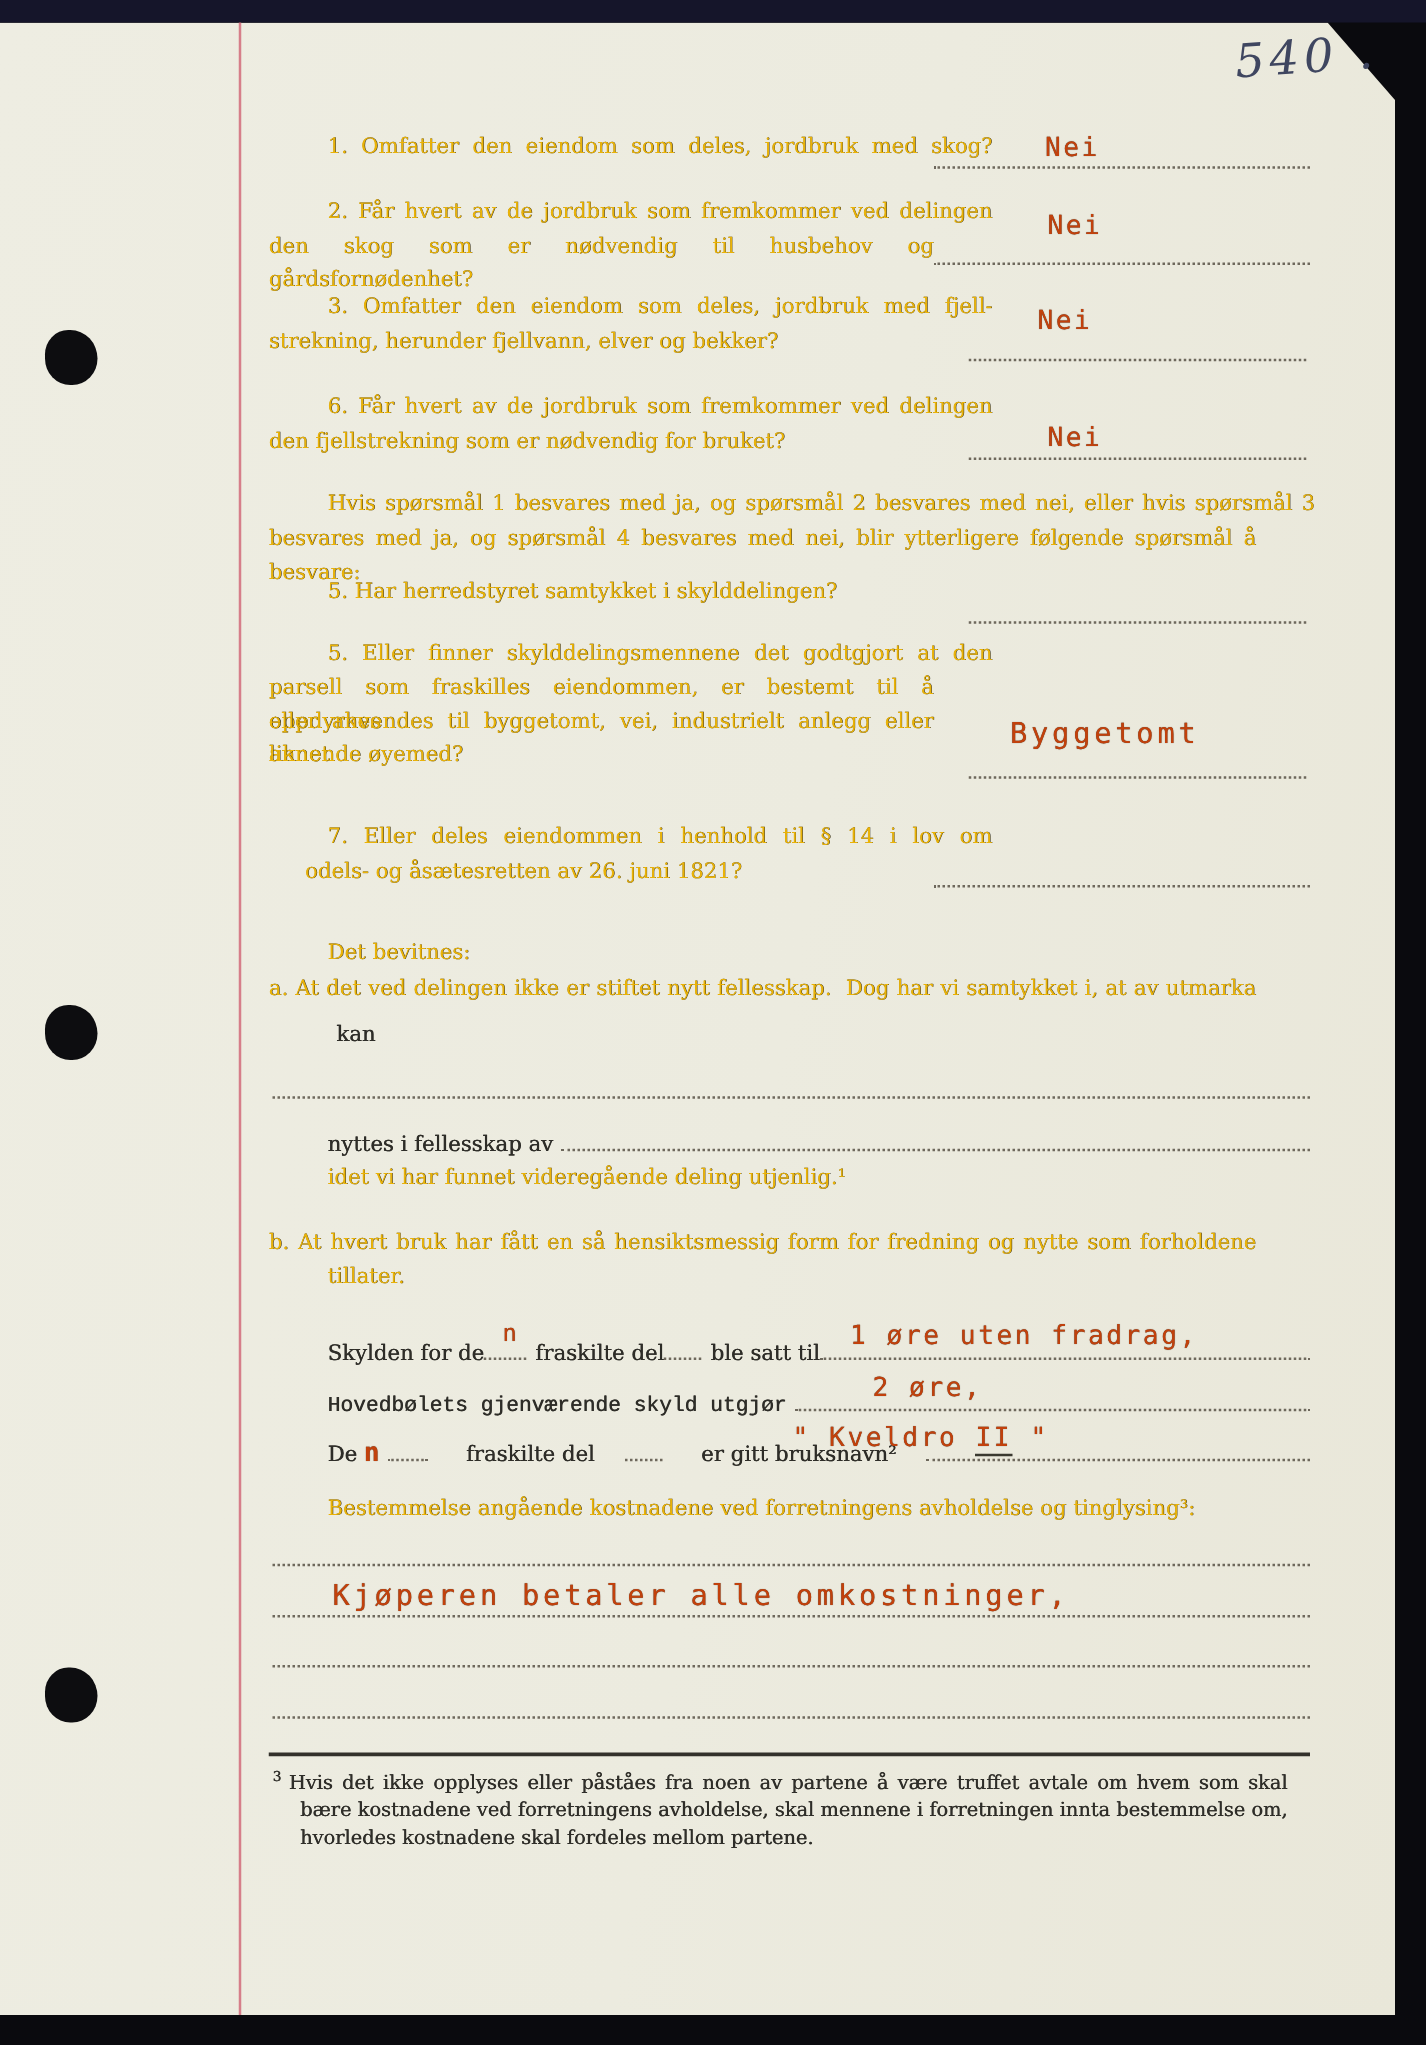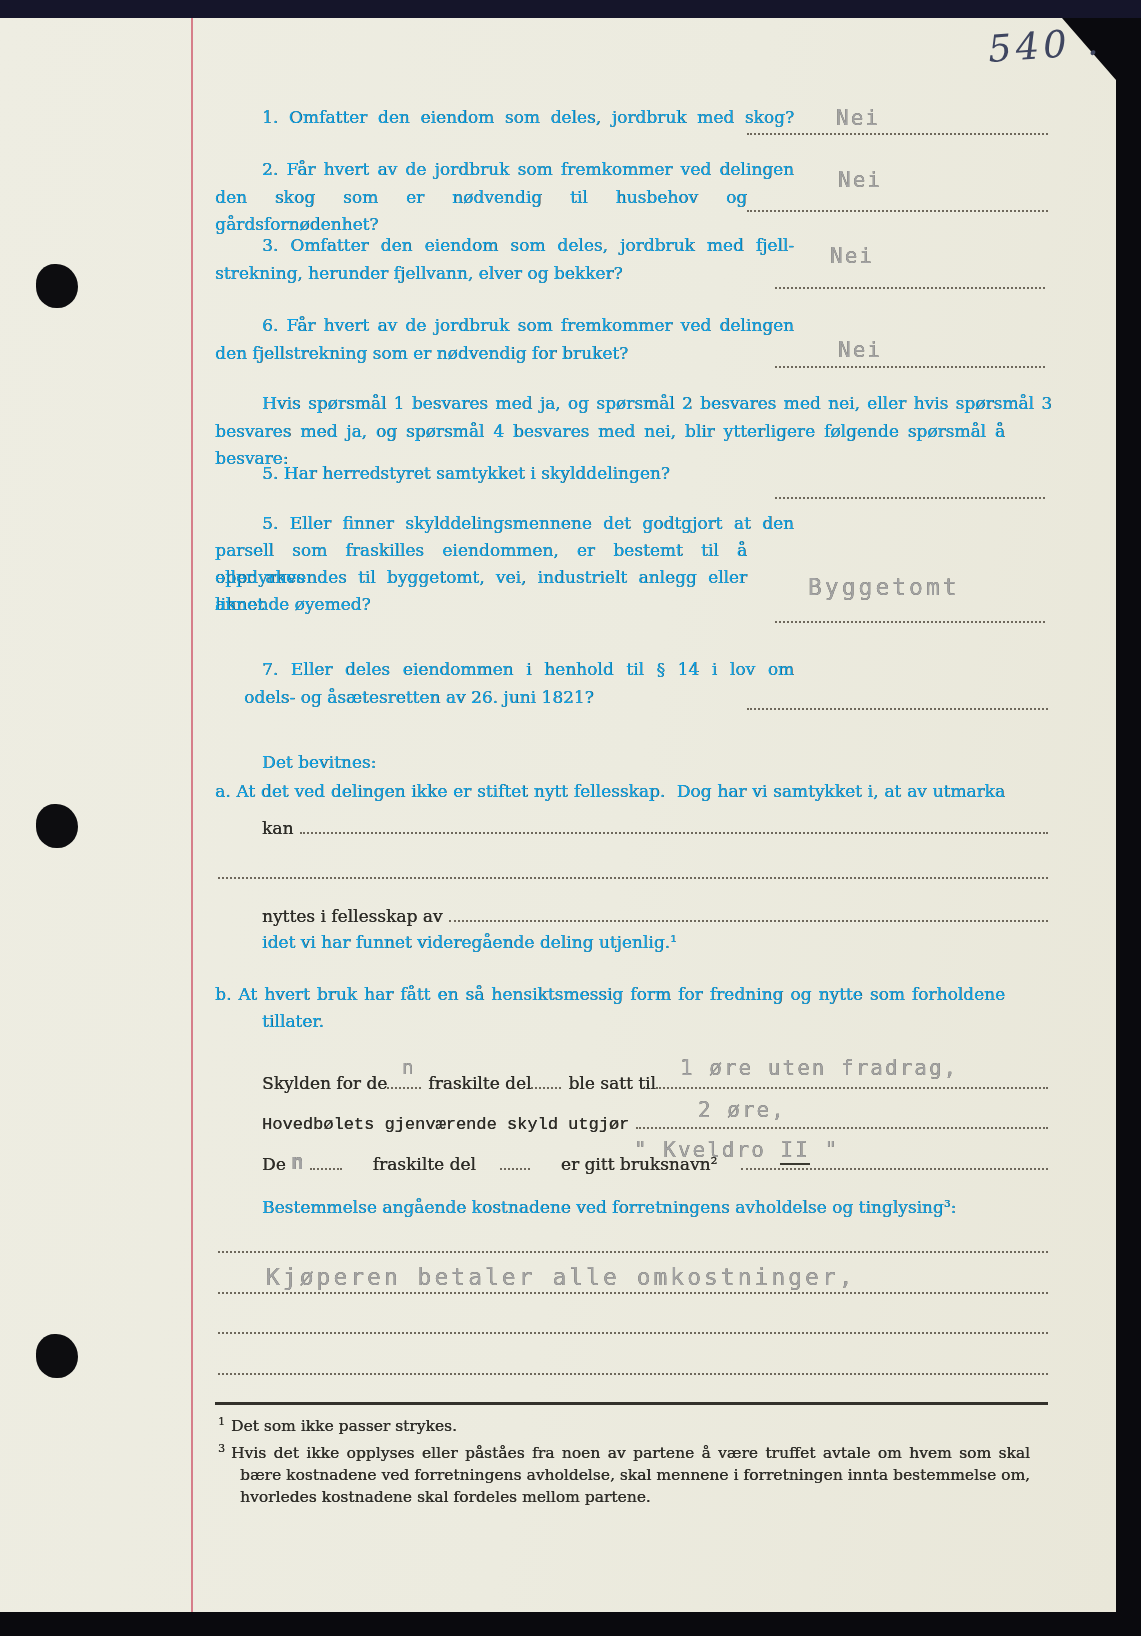--- a/index.html
+++ b/index.html
@@ -14,29 +14,29 @@
     background:linear-gradient(100deg,#eeede2 0%,#ecebdf 55%,#e9e7d9 100%);
     clip-path:polygon(0 0,1062px 0,1116px 62px,1116px 1594px,0 1594px);
   }
   .redline{position:absolute;left:191px;top:18px;width:2px;height:1594px;background:#d16b7a;opacity:.85;}
   .hole{position:absolute;width:42px;height:44px;background:#0d0d10;border-radius:46% 54% 50% 50%;}
   .pagenum{
     position:absolute;left:988px;top:24px;font-size:37px;font-style:italic;
     color:#3f4660;transform:rotate(-4deg);letter-spacing:4px;white-space:nowrap;
   }
   .print{
-    position:absolute;color:#0ea5e9;font-size:17px;line-height:27px;
+    position:absolute;color:#eab308;font-size:17px;line-height:27px;
     white-space:nowrap;text-shadow:0.3px 0 0 #2e2d28;
   }
   .just{white-space:normal;text-align:justify;text-align-last:justify;}
   .ind{padding-left:47px;}
   .wq{width:532px;}
   .wf{width:790px;}
   .type{
-    position:absolute;font-family:"DejaVu Sans Mono",monospace;color:#a3a3a3;
+    position:absolute;font-family:"DejaVu Sans Mono",monospace;color:#c2410c;
     font-size:21px;letter-spacing:2px;white-space:nowrap;text-shadow:0 0 .6px #3a3930;
   }
   .ansline{position:absolute;height:0;border-bottom:2px dotted #6e685c;}
   .dotline{position:absolute;height:0;border-bottom:2px dotted #6e685c;}
   .flexrow{
     position:absolute;display:flex;align-items:baseline;color:#2e2d28;
     font-size:17px;text-shadow:0.3px 0 0 #2e2d28;white-space:nowrap;
   }
   .dots{border-bottom:2px dotted #6e685c;height:13px;}
   .dgrow{flex:1 1 auto;}
@@ -98,21 +98,21 @@
 <div class="ansline" style="left:775px;width:270px;top:621px;"></div>
 <div class="type big" style="left:808px;top:574px;">Byggetomt</div>
 
 <div class="print just ind wq" style="left:215px;top:656px;">7. Eller deles eiendommen i henhold til § 14 i lov om</div>
 <div class="print" style="left:230px;top:684px;margin-left:14px;">odels- og åsætesretten av 26. juni 1821?</div>
 <div class="ansline" style="left:747px;width:301px;top:708px;"></div>
 
 <div class="print ind" style="left:215px;top:749px;">Det bevitnes:</div>
 <div class="print just wf" style="left:215px;top:778px;">a. At det ved delingen ikke er stiftet nytt fellesskap.&nbsp; Dog har vi samtykket i, at av utmarka</div>
 
-<div class="flexrow" style="left:262px;top:818px;width:786px;">
+<div class="flexrow" style="left:262px;top:818px;width:786px;flex-direction:column;">
   <span>kan</span>
   <span class="dots dgrow gap"></span>
 </div>
 
 <div class="dotline" style="left:218px;width:830px;top:877px;"></div>
 
 <div class="flexrow" style="left:262px;top:906px;width:786px;">
   <span>nyttes i fellesskap av</span>
   <span class="dots dgrow gap"></span>
 </div>
@@ -156,15 +156,14 @@
 
 <div class="dotline" style="left:218px;width:830px;top:1251px;"></div>
 <div class="type big" style="left:266px;top:1264px;">Kjøperen betaler alle omkostninger,</div>
 <div class="dotline" style="left:218px;width:830px;top:1292px;"></div>
 <div class="dotline" style="left:218px;width:830px;top:1332px;"></div>
 <div class="dotline" style="left:218px;width:830px;top:1373px;"></div>
 
 <div class="rule" style="left:215px;width:833px;top:1402px;"></div>
 
 <div class="fnwrap">
-  <p class="fn"><sup>1</sup><span>Det som ikke passer strykes.</span></p>
   <p class="fn"><sup>3</sup><span>Hvis det ikke opplyses eller påståes fra noen av partene å være truffet avtale om hvem som skal bære kostnadene ved forretningens avholdelse, skal mennene i forretningen innta bestemmelse om, hvorledes kostnadene skal fordeles mellom partene.</span></p>
 </div>
 
 </body></html>

